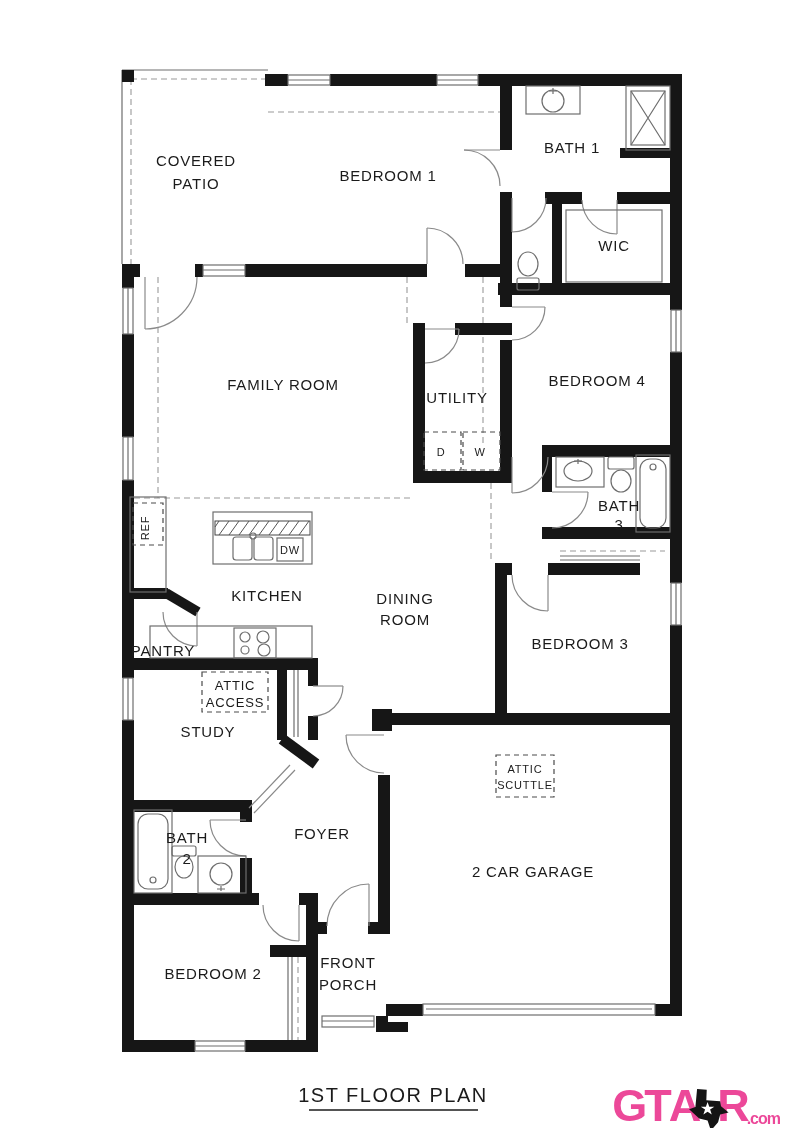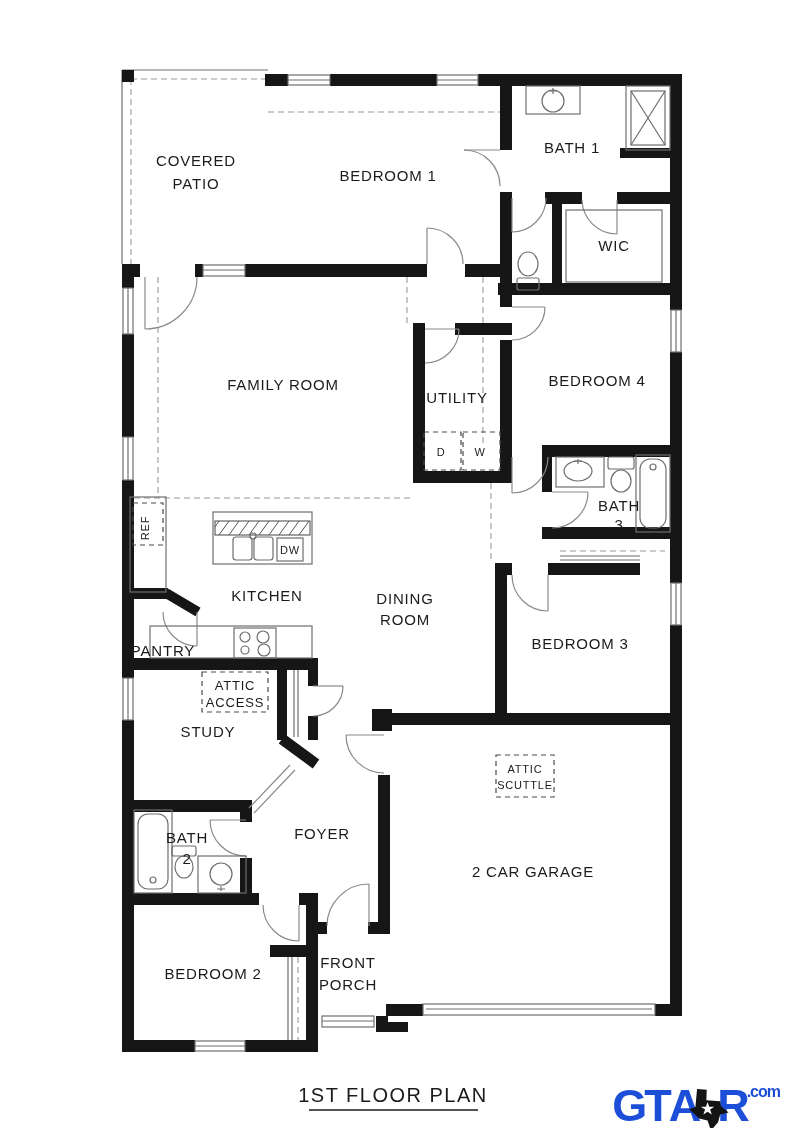--- a/index.html
+++ b/index.html
@@ -6,21 +6,21 @@
   .canvas{position:relative;width:785px;height:1128px;background:#fff;overflow:hidden;
           font-family:"Liberation Sans",sans-serif;}
   svg text{font-family:"Liberation Sans",sans-serif;fill:#1b1b1b;text-anchor:middle;letter-spacing:0.8px;}
   svg text.title{letter-spacing:1.5px;}
   .walls rect{fill:#161616;}
   .thin{stroke:#6e6e6e;stroke-width:1.2;fill:none;}
   .thinw{stroke:#6e6e6e;stroke-width:1.2;fill:#ffffff;}
   .door{stroke:#8a8a8a;stroke-width:1.2;fill:none;}
   .dash{stroke:#9a9a9a;stroke-width:1.1;fill:none;stroke-dasharray:6 4;}
   .dashbox{stroke:#4a4a4a;stroke-width:1.2;fill:none;stroke-dasharray:5 4;}
-  .logo{position:absolute;right:5px;bottom:0px;display:flex;align-items:flex-start;color:#1d4ed8;}
+  .logo{position:absolute;right:5px;bottom:0px;display:flex;align-items:flex-end;color:#ec4899;}
   .logo .big{font-size:45px;font-weight:bold;letter-spacing:-3px;line-height:1;}
   .logo .tex{width:44px;height:42px;margin:0 -13px 0 -12px;align-self:flex-end;position:relative;top:3px;}
   .logo .com{font-size:16px;font-weight:bold;letter-spacing:-1px;}
 </style>
 </head>
 <body>
 
 <div class="canvas">
 <svg width="785" height="1128" viewBox="0 0 785 1128">
 

